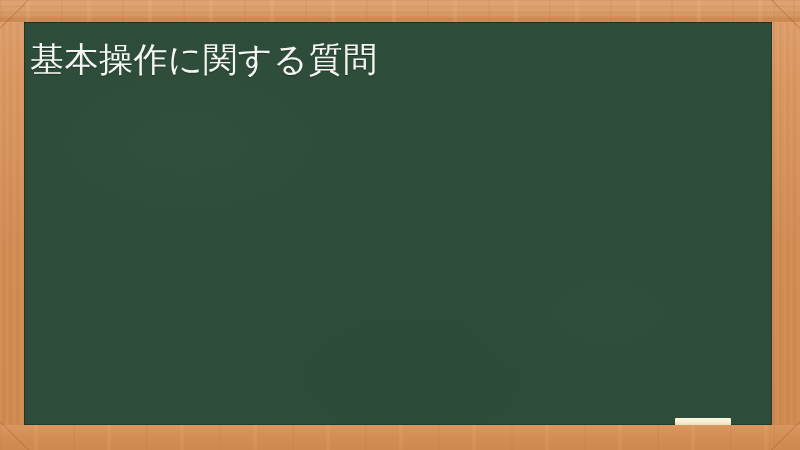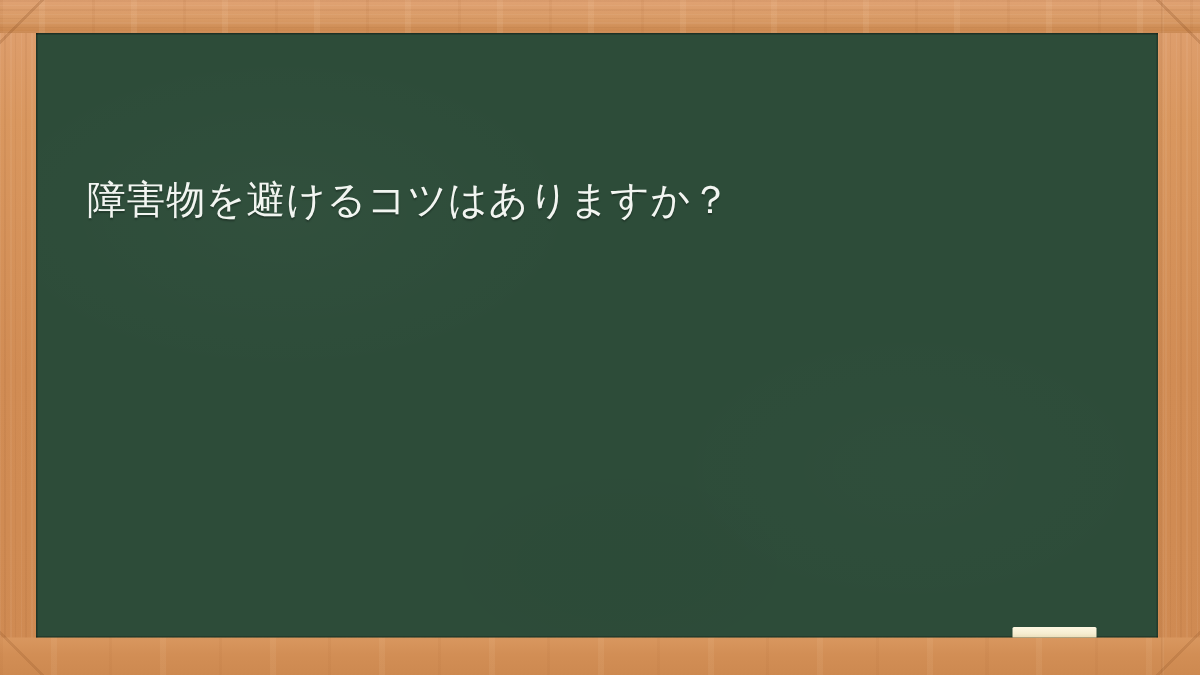--- a/index.html
+++ b/index.html
@@ -156,22 +156,22 @@
   <div id="frame-miter-tl"></div>
   <div id="frame-miter-tr"></div>
   <div id="frame-miter-bl"></div>
   <div id="frame-miter-br"></div>
 
   <div id="chalkboard">
     <div id="board-texture"></div>
 
     <div id="board-content">
 
+      <div id="slide-title">基本操作に関する質問</div>
 
       <ul id="question-list">
-        <li>障害物を避けるコツはありますか？</li>
       </ul>
 
       <div id="chalk-stick"></div>
 
     </div>
   </div>
 </div>
 
 </body></html>

